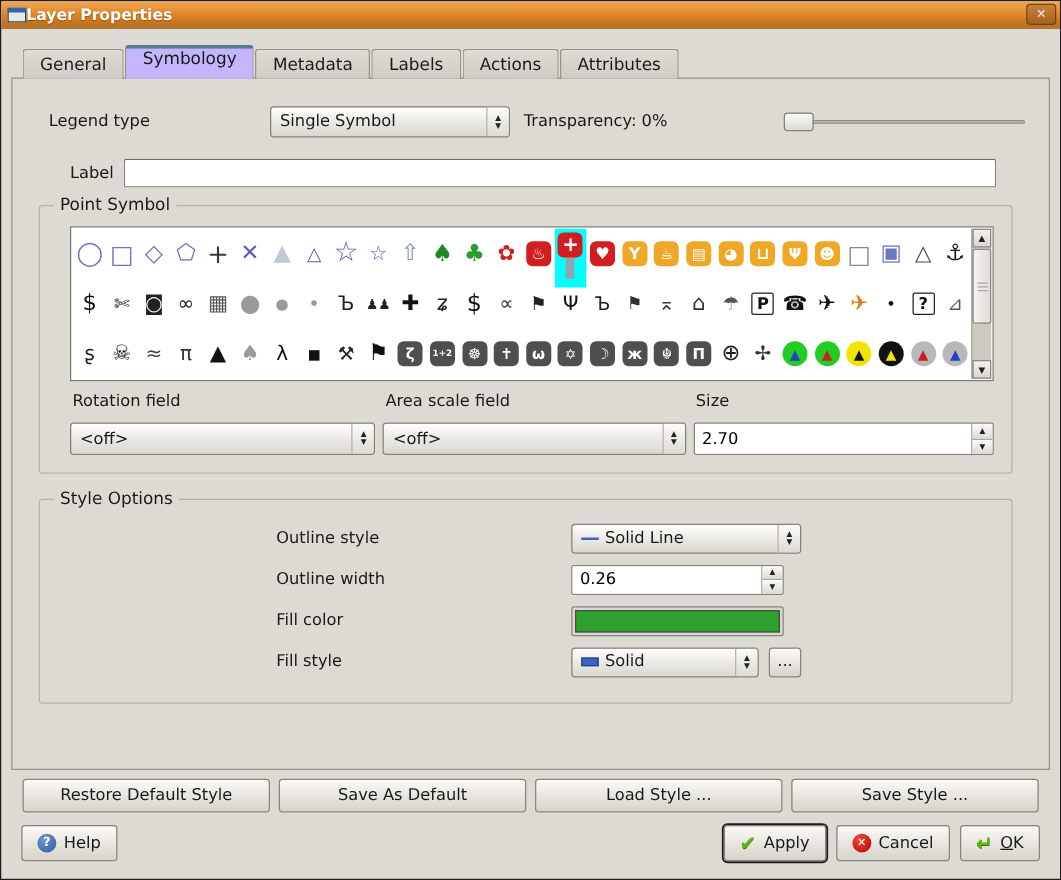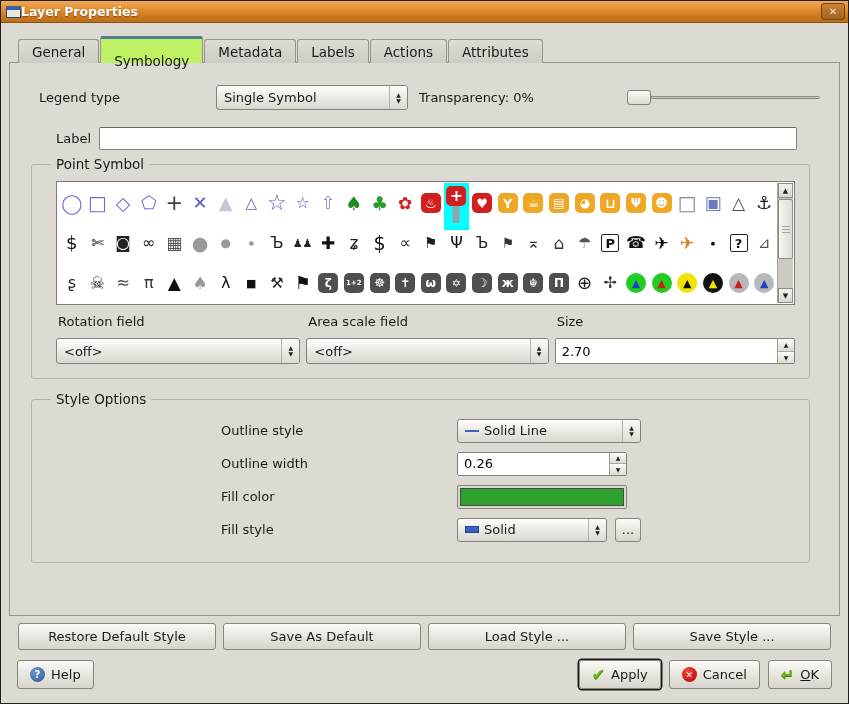--- a/index.html
+++ b/index.html
@@ -26,21 +26,21 @@
     display: flex; align-items: center; justify-content: center;
   }
   
   .tabs { display: flex; align-items: flex-end; margin: 13px 0 0 17px; height: 27px; position: relative; z-index: 2; }
   .tab {
     padding: 4px 13px 5px; font-size: 13.5px; height: 24px;
     background: linear-gradient(#dddbd4, #ceccc4);
     border: 1px solid #96948b; border-bottom: none; border-radius: 3px 3px 0 0; margin-right: 1px;
   }
   .tab.active {
-    height: 27px; padding-top: 14px; background: #bef264;
+    height: 27px; padding-top: 0; background: #c4b5fd;
     border-top: 3px solid #527c90; font-size: 13.5px;
   }
   .notebook {
     margin: 0 8px; height: 554px; background: #dcdad2;
     border: 1px solid #96948b; position: relative; z-index: 1; margin-top: -1px;
     padding: 12px 16px 0;
   }
   
   .combo {
     display: inline-flex; align-items: center; height: 25px;
@@ -72,21 +72,21 @@
   .transp-cap { margin-left: 11px; }
   .slider { margin-left: auto; width: 193px; height: 18px; position: relative; margin-right: 3px; }
   .slider .track { position: absolute; left: 0; right: 0; top: 7px; height: 3px; background: #c6c4bc; border: 1px solid #8e8c84; border-radius: 2px; }
   .slider .handle { position: absolute; left: 0; top: 1px; width: 24px; height: 15px; border: 1px solid #83817a; border-radius: 3px;
     background: linear-gradient(#fbfbfa, #dcdad3); }
   .label-row { display: flex; align-items: center; margin: 17px 26px 0 0; }
   .label-row .cap { width: 73px; text-align: right; padding-right: 8px; }
   .label-row input { flex: 1; }
   
   .group { position: relative; border: 1px solid #b4b2aa; border-radius: 3px; margin: 14px 13px 0 5px; }
-  .group-title { position: absolute; top: -9px; left: 19px; background: #dcdad2; padding: 0 5px; font-size: 13.5px; }
+  .group-title { position: absolute; top: -9px; left: 11px; background: #dcdad2; padding: 0 5px; font-size: 13.5px; }
   .ps-group { padding: 16px 14px 14px 24px; }
   
   .symbol-list { position: relative; background: #fff; border: 1px solid #7d7b75; height: 124px; }
   .sym-rows { position: absolute; left: 2px; right: 17px; top: 1px; bottom: 1px; }
   .sym-row { display: grid; grid-template-columns: repeat(28, 1fr); height: 40px; }
   .sym-cell { display: flex; align-items: center; justify-content: center; height: 40px; }
   .sym-cell.sel { background: #00ffff; height: 47px; position: relative; z-index: 2; flex-direction: column; justify-content: flex-start; padding-top: 3px; }
   .sym { display: flex; align-items: center; justify-content: center; line-height: 1; }
   .sym.badge { width: 20px; height: 20px; border-radius: 5px; font-weight: bold; }
   .sym.circle { width: 20px; height: 20px; border-radius: 50%; }

